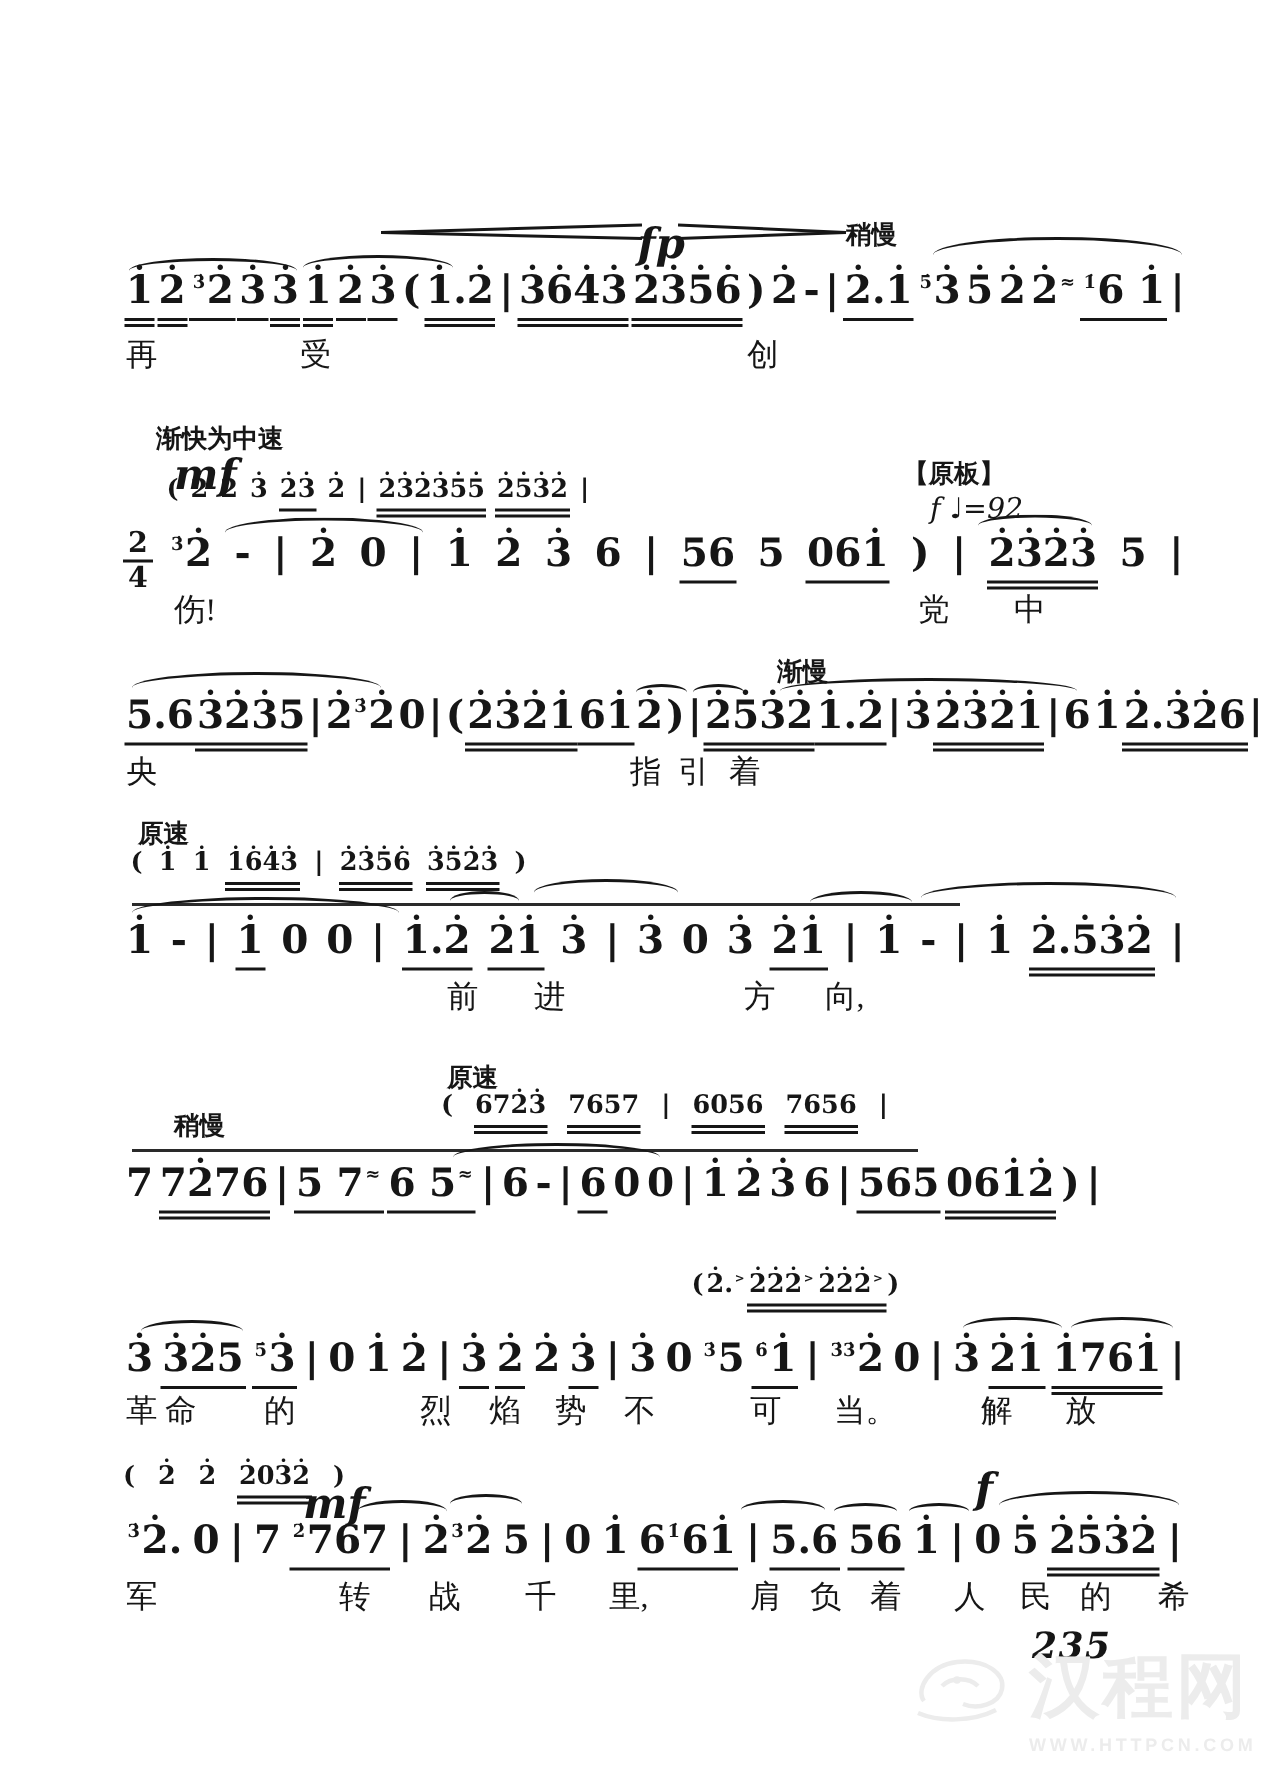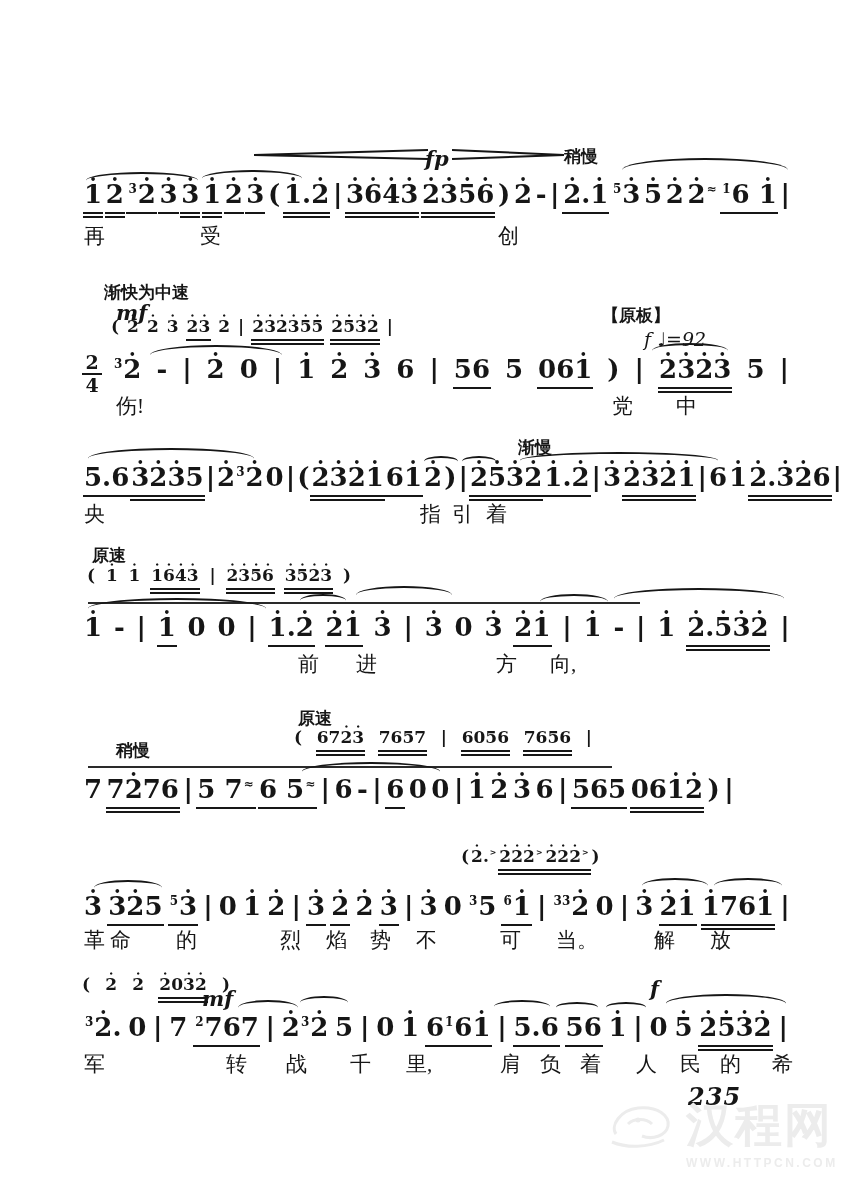--- a/index.html
+++ b/index.html
@@ -15,21 +15,21 @@
   .tok{position:relative;display:inline-block;padding:0 1px 2px;line-height:1.15;}
   .tok.u1{border-bottom:2px solid #161616;}
   .tok.u2{border-bottom:6px double #161616;}
   .n{position:relative;display:inline-block;}
   .n.hi::after{content:"•";position:absolute;left:50%;top:-0.60em;transform:translateX(-50%);font-size:0.40em;}
   .grace{display:inline-block;font-size:0.46em;transform:translateY(-0.85em);margin:0 1px;}
   .sp{display:inline-block;width:9px;}
   
   .ann{position:absolute;white-space:nowrap;}
   .ann.tempo{font-weight:700;font-size:17px;font-family:"Liberation Serif",serif;}
-  .ann.dyn{font-style:italic;font-weight:700;font-size:21px;font-family:"DejaVu Serif",serif;}
+  .ann.dyn{font-style:italic;font-weight:700;font-size:28px;font-family:"DejaVu Serif",serif;}
   .ann.label{font-weight:700;font-size:17px;font-family:"Liberation Serif",serif;}
   .ann.meta{font-style:italic;font-size:19px;font-family:"DejaVu Serif",serif;}
   .lyric{position:absolute;font-size:21px;font-family:"Liberation Serif",serif;}
   
   .slur{position:absolute;border-top:2px solid #161616;border-radius:50% 50% 0 0;}
   .pline{position:absolute;height:2px;background:#2a2a2a;}
   .hairpin{position:absolute;}
   .timesig{position:absolute;font-family:"DejaVu Serif",serif;font-weight:700;font-size:19px;
            text-align:center;line-height:1.0;width:20px;}
   .timesig .tsbar{height:2px;background:#161616;margin:1px 0;}
@@ -109,21 +109,21 @@
         <span class="tok"><span class="n hi">2</span><span class="grace">≈</span></span>
         <span class="tok u1"><span class="grace">1̇</span><span class="n">6</span><span class="sp"></span><span class="n hi">1</span></span>
         <span class="tok"><span class="n">|</span></span>
       </div>
       <div class="lyric" style="left: 84px; top: 222px;">再</div>
       <div class="lyric" style="left: 200px; top: 222px;">受</div>
       <div class="lyric" style="left: 498px; top: 222px;">创</div>
       <div class="ann tempo" style="left: 104px; top: 281px;">渐快为中速</div>
       <div class="ann dyn" style="left: 116px; top: 300px;">mf</div>
       <div class="ann label" style="left: 602px; top: 304px;">【原板】</div>
-      <div class="ann meta" style="left: 620px; top: 328px; margin-left: 24px;">f ♩=92</div>
+      <div class="ann meta" style="left: 620px; top: 328px;">f ♩=92</div>
       <div class="timesig" style="left: 82px; top: 353px;">
         <div>2</div>
         <div class="tsbar"></div>
         <div>4</div>
       </div>
       <div class="row small" style="left: 110px; top: 317px; width: 284px;">
         <span class="tok"><span class="n">(</span></span>
         <span class="tok"><span class="n hi">2</span></span>
         <span class="tok"><span class="n hi">2</span></span>
         <span class="tok"><span class="n hi">3</span></span>

